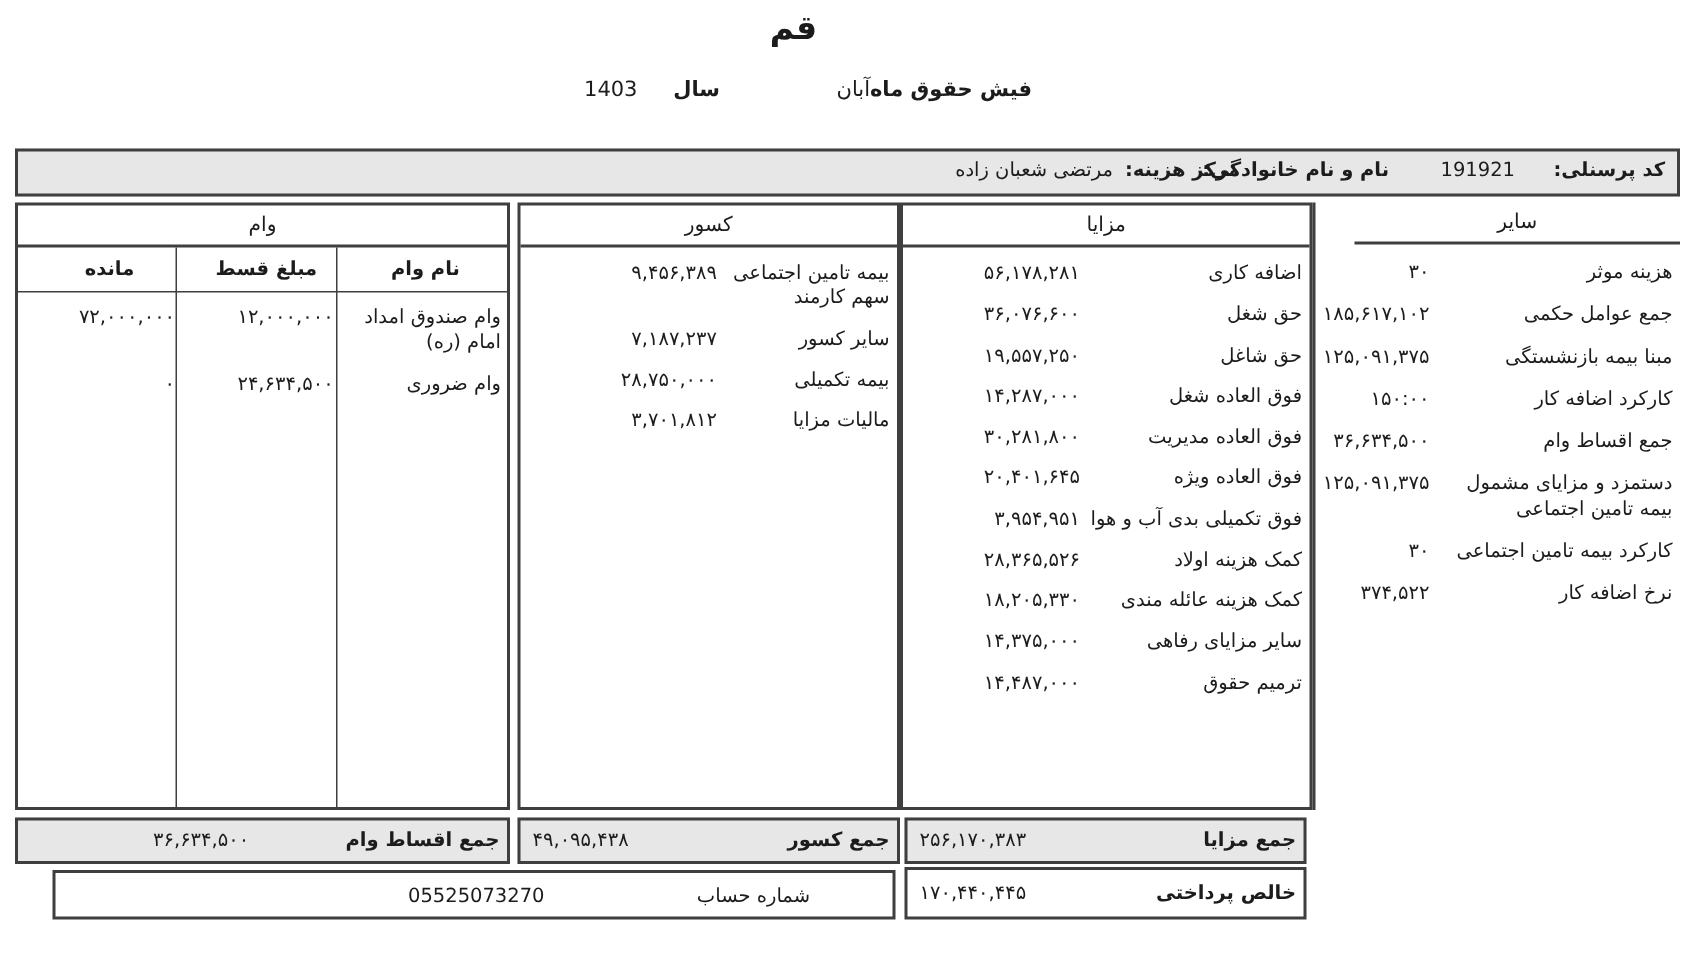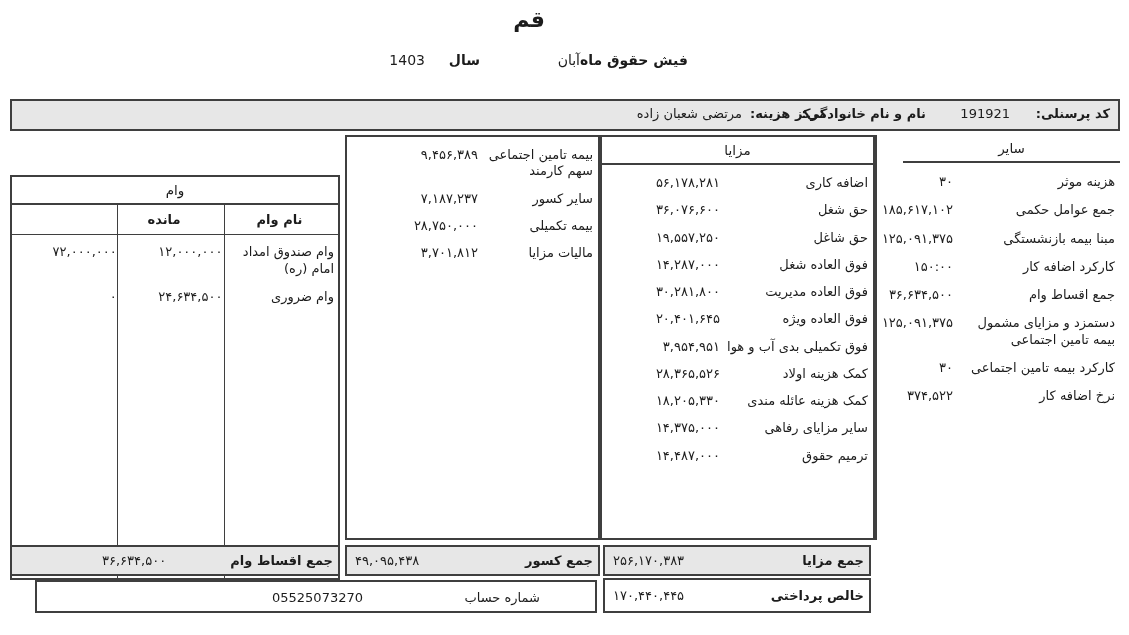--- a/index.html
+++ b/index.html
@@ -14,21 +14,21 @@
   .idbar{position:absolute;top:99px;left:10px;width:1106px;height:28px;background:#e7e7e7;border:2px solid #3f3f3f;font-size:13px;}
   .idbar span{position:absolute;top:5px;white-space:nowrap;}
   .idbar .b{font-weight:bold;}
   .box{position:absolute;top:135px;border:2px solid #3f3f3f;background:#fff;box-sizing:border-box;}
   .box-title{height:26px;line-height:26px;text-align:center;font-size:13.5px;border-bottom:2px solid #3f3f3f;}
   .rows{padding-top:4px;overflow:hidden;}
   .vrow{display:flex;justify-content:space-between;align-items:flex-start;direction:rtl;padding:6px 5px 5px 6px;font-size:13px;line-height:1.25;}
   .vrow .lbl{flex:1;text-align:right;padding-left:4px;}
   .vrow .val{flex:none;direction:ltr;text-align:right;}
   
-  .loan-box{left:10px;width:330px;height:405px;margin-top:40px;}
+  .loan-box{left:10px;width:330px;height:405px;}
   .loan-grid{position:relative;height:373px;}
   .loan-sep{position:absolute;top:0;bottom:0;width:1.5px;background:#3f3f3f;}
   .loan-head{display:flex;direction:rtl;border-bottom:1.5px solid #3f3f3f;font-weight:bold;font-size:13px;text-align:center;}
   .loan-head div{padding:7px 2px;}
   .loan-row{display:flex;direction:rtl;font-size:13px;line-height:1.3;}
   .loan-row div{padding:9px 4px 2px 4px;box-sizing:border-box;}
   .c-name{width:113px;}
   .c-inst{width:107px;direction:ltr;text-align:right;}
   .c-bal{width:110px;direction:ltr;text-align:right;padding-left:10px !important;}
   
@@ -72,36 +72,38 @@
     <span style="left:700px;"></span>
   </div>
 
   <div class="box loan-box">
     <div class="box-title">وام</div>
     <div class="loan-grid">
       <div class="loan-sep" style="right:113px;"></div>
       <div class="loan-sep" style="right:220px;"></div>
       <div class="loan-head">
         <div class="c-name">نام وام</div>
+        <div class="c-inst" style="text-align:center;direction:rtl;">مبلغ قسط</div>
         <div class="c-bal" style="text-align:center;direction:rtl;">مانده</div>
       </div>
       <div class="loan-row">
         <div class="c-name">وام صندوق امداد امام (ره)</div>
         <div class="c-inst">۱۲,۰۰۰,۰۰۰</div>
         <div class="c-bal">۷۲,۰۰۰,۰۰۰</div>
       </div>
       <div class="loan-row">
         <div class="c-name">وام ضروری</div>
         <div class="c-inst">۲۴,۶۳۴,۵۰۰</div>
         <div class="c-bal">۰</div>
       </div>
     </div>
   </div>
 
   <div class="box ded-box">
+    <div class="box-title">کسور</div>
     <div class="rows">
       <div class="vrow">
         <span class="lbl">بیمه تامین اجتماعی سهم کارمند</span>
         <span class="val">۹,۴۵۶,۳۸۹</span>
       </div>
       <div class="vrow">
         <span class="lbl">سایر کسور</span>
         <span class="val">۷,۱۸۷,۲۳۷</span>
       </div>
       <div class="vrow">

